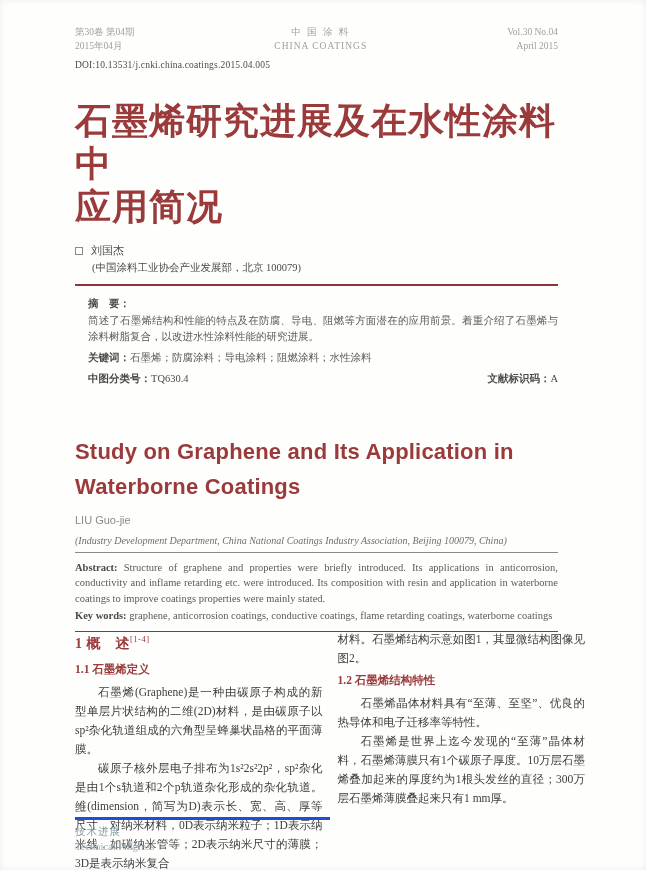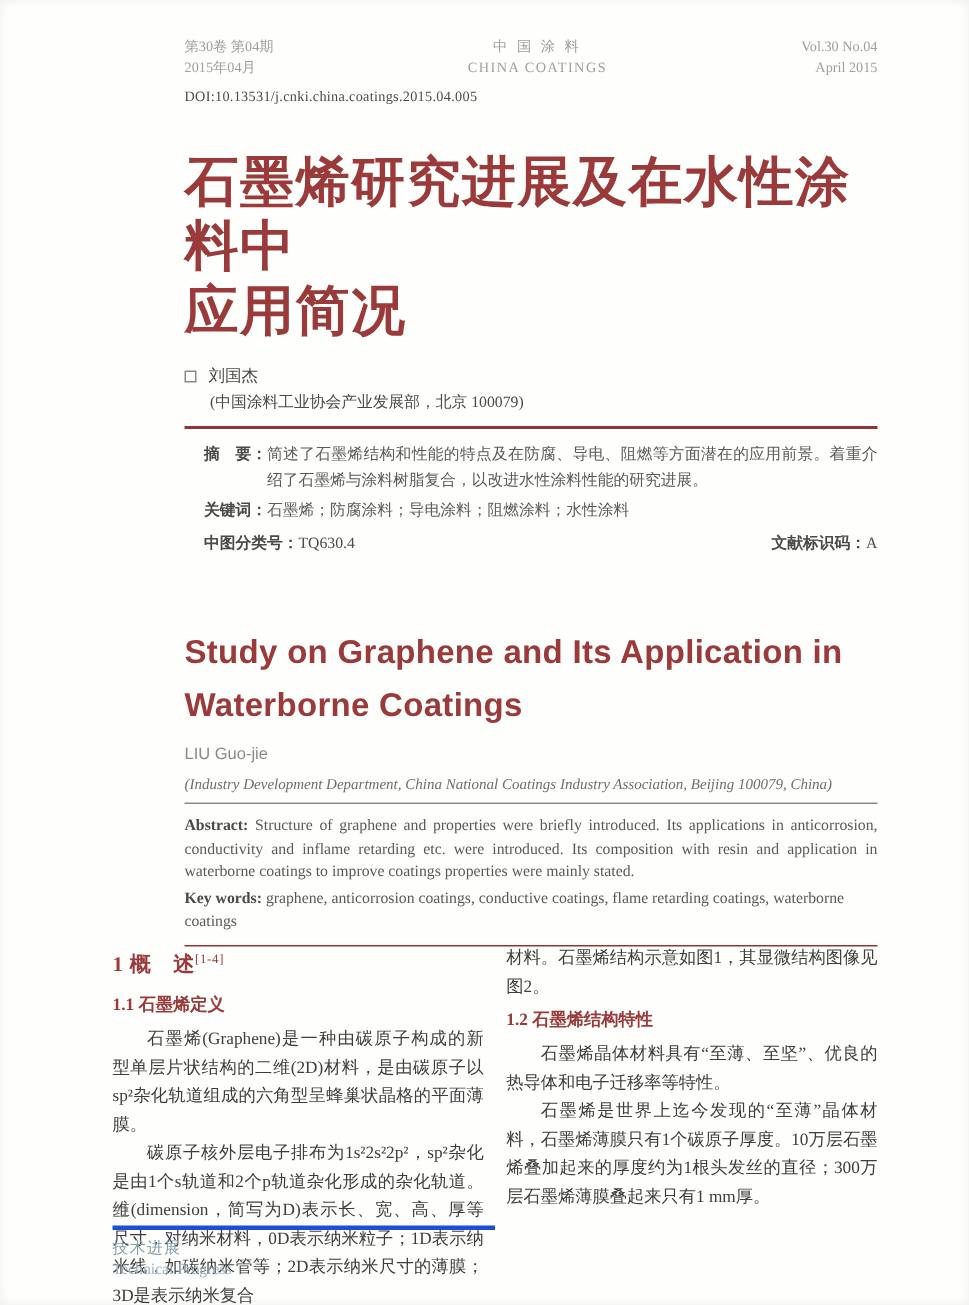--- a/index.html
+++ b/index.html
@@ -6,39 +6,39 @@
   html,body { background:#ffffff; }
   .page {
     position:relative;
     width:646px; height:870px;
     background:#fefefd;
     font-family:"Liberation Serif","DejaVu Serif",serif;
     color:#3d3d3d;
     overflow:hidden;
     box-shadow: inset 0 0 7px rgba(0,0,0,0.07);
   }
-  .content { padding:26px 61px 0 75px;margin-left:48px; }
+  .content { padding:26px 88px 0 75px; }
 
   
   .jheader { display:flex; justify-content:space-between; font-size:9.5px; line-height:13.5px; color:#a09f9d; }
   .jheader .col-c { text-align:center; letter-spacing:2px; }
   .jheader .col-c .en { letter-spacing:1px; }
   .jheader .col-r { text-align:right; }
   .doi { margin-top:7px; font-size:9.5px; color:#4a4a48; letter-spacing:0.2px; }
 
   
   .cn-title { margin-top:30px; font-size:36px; font-weight:bold; line-height:43px; letter-spacing:1px; }
   .author-row { margin-top:14px; font-size:11px; color:#4a4a48; display:flex; align-items:center; }
   .author-marker { display:inline-block; width:8px; height:8px; border:1px solid #8b8b89; margin-right:8px; }
   .affil-cn { margin-left:17px; margin-top:3px; font-size:10.5px; color:#4a4a48; }
   .rule-red-thick { margin-top:9px; height:2px; }
 
   
   .cn-abs { margin-top:10px; padding-left:13px; font-size:10.5px; line-height:16.5px; color:#5a5a58; }
-  .abs-row { display:flex; }
+  .abs-row { display:flex;flex-direction:column; }
   .abs-row b { white-space:nowrap; font-weight:bold; color:#4a4a48; }
   .abs-row .abs-text { text-align:justify; }
   .kw-row { margin-top:4px; }
   .kw-row b { font-weight:bold; color:#4a4a48; }
   .info-row { margin-top:5px; display:flex; justify-content:space-between; color:#4a4a48; }
   .info-row b { font-weight:bold; }
 
   
   .en-title { margin-top:46px; font-size:22px; line-height:35px; font-weight:bold;
               font-family:"Liberation Sans","DejaVu Sans",sans-serif; letter-spacing:0.2px; }

